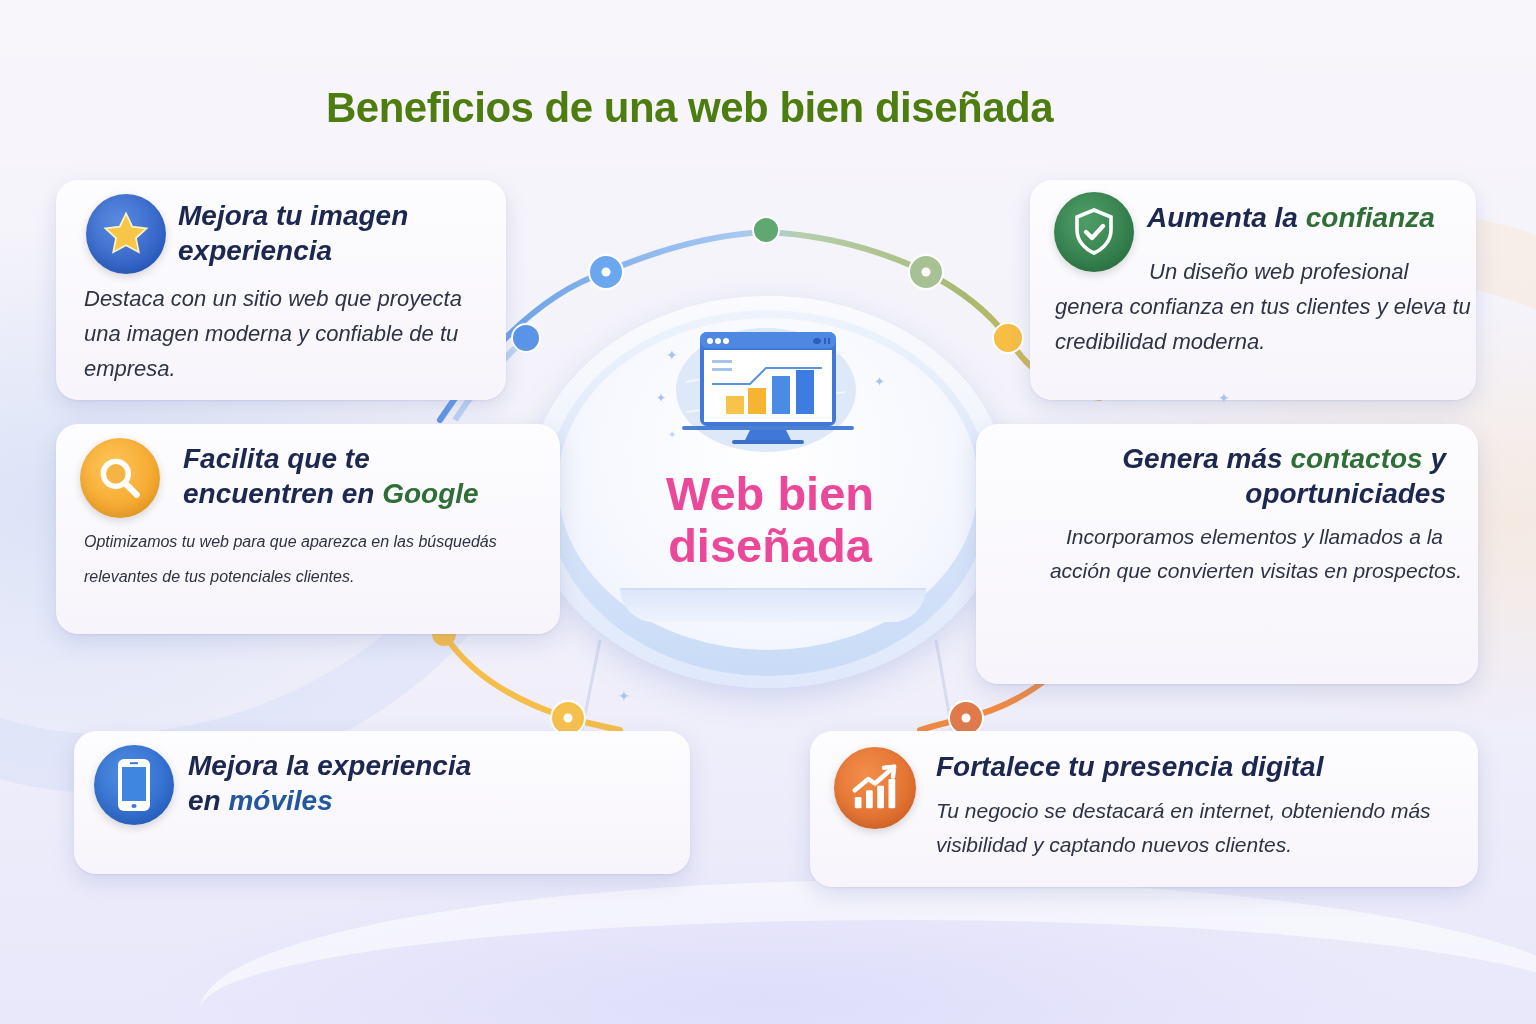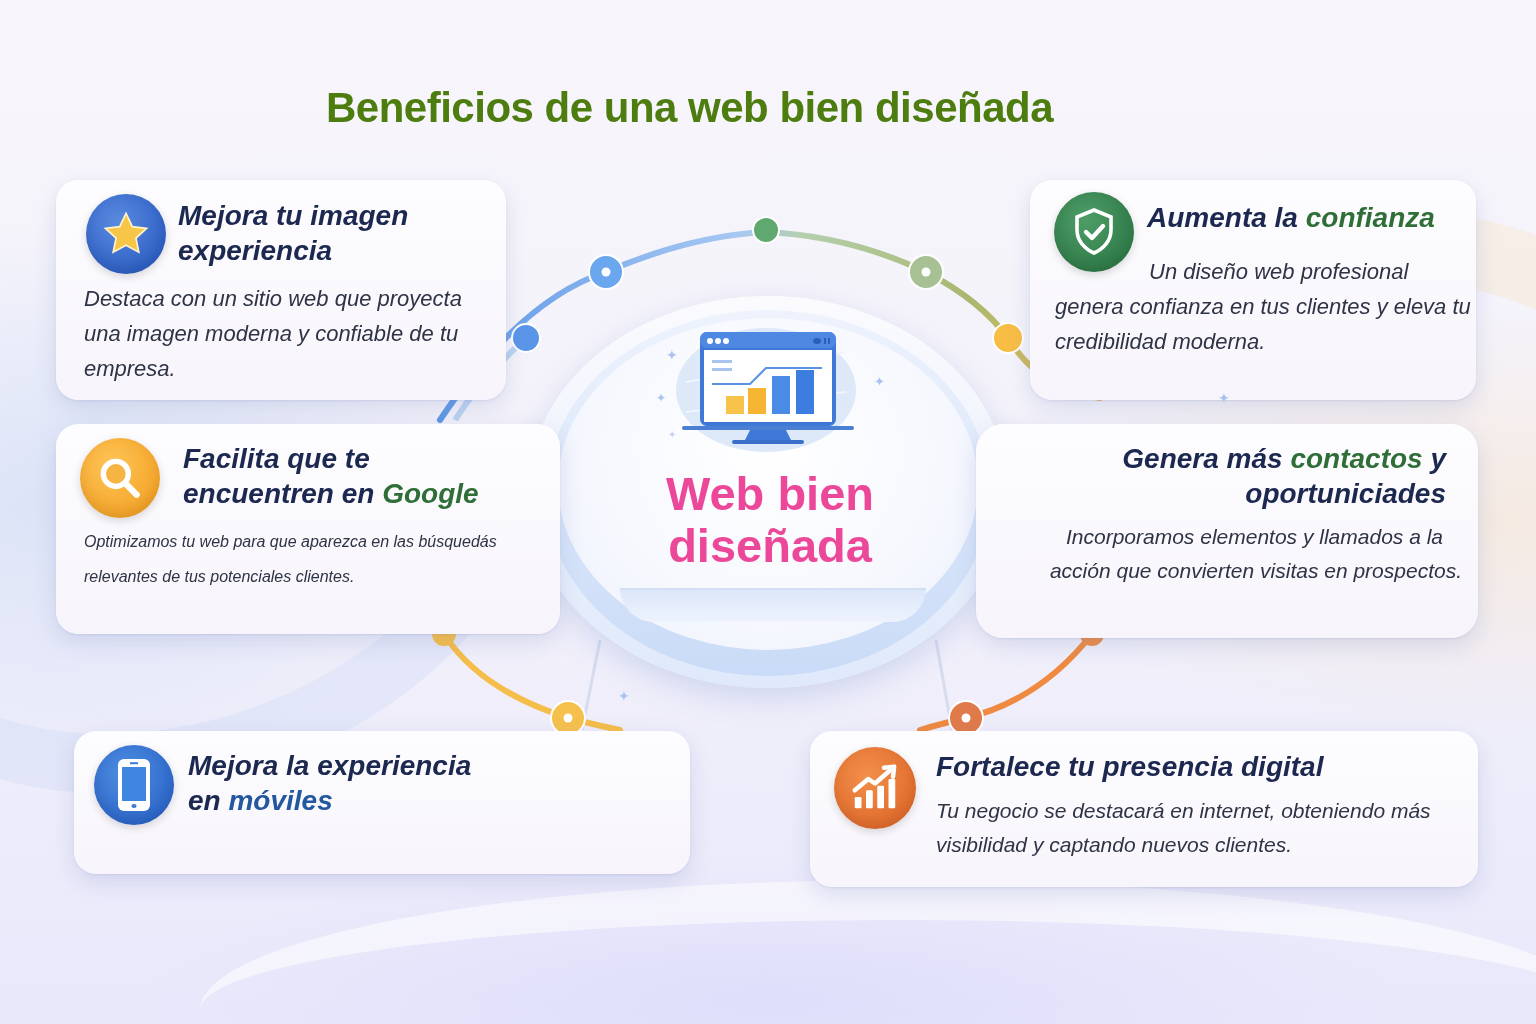--- a/index.html
+++ b/index.html
@@ -76,21 +76,21 @@
     #card-confianza { left: 1030px; top: 180px; width: 446px; height: 220px; }
     #card-confianza .icon { left: 24px; top: 12px; background: radial-gradient(circle at 40% 35%, #4e9d67, #2f7a48 75%); }
     #card-confianza .heading { left: 117px; top: 20px; }
     #card-confianza .body { left: 25px; top: 74px; width: 420px; text-indent: 94px; }
 
     #card-google { left: 56px; top: 424px; width: 504px; height: 210px; }
     #card-google .icon { left: 24px; top: 14px; background: radial-gradient(circle at 40% 35%, #ffc557, #f3a328 75%); }
     #card-google .heading { left: 127px; top: 17px; }
     #card-google .body { left: 28px; top: 100px; width: 470px; font-size: 16px; }
 
-    #card-contactos { left: 976px; top: 424px; width: 502px; height: 214px; border-radius: 27px; }
+    #card-contactos { left: 976px; top: 424px; width: 502px; height: 260px; }
     #card-contactos .heading { right: 32px; top: 17px; text-align: right; }
     #card-contactos .body { right: 16px; top: 96px; width: 480px; text-align: right; font-size: 21px; line-height: 34px; }
     #card-contactos .body .l1 { display: block; margin-right: 19px; }
 
     #card-moviles { left: 42px; top: 731px; width: 616px; height: 143px; margin-left: 32px; }
     #card-moviles .icon { left: 20px; top: 14px; background: radial-gradient(circle at 40% 35%, #4f8fe2, #2c66c9 75%); }
     #card-moviles .heading { left: 114px; top: 17px; }
     #card-moviles .body { left: 23px; top: 103px; width: 580px; }
 
     #card-presencia { left: 810px; top: 731px; width: 668px; height: 156px; }

